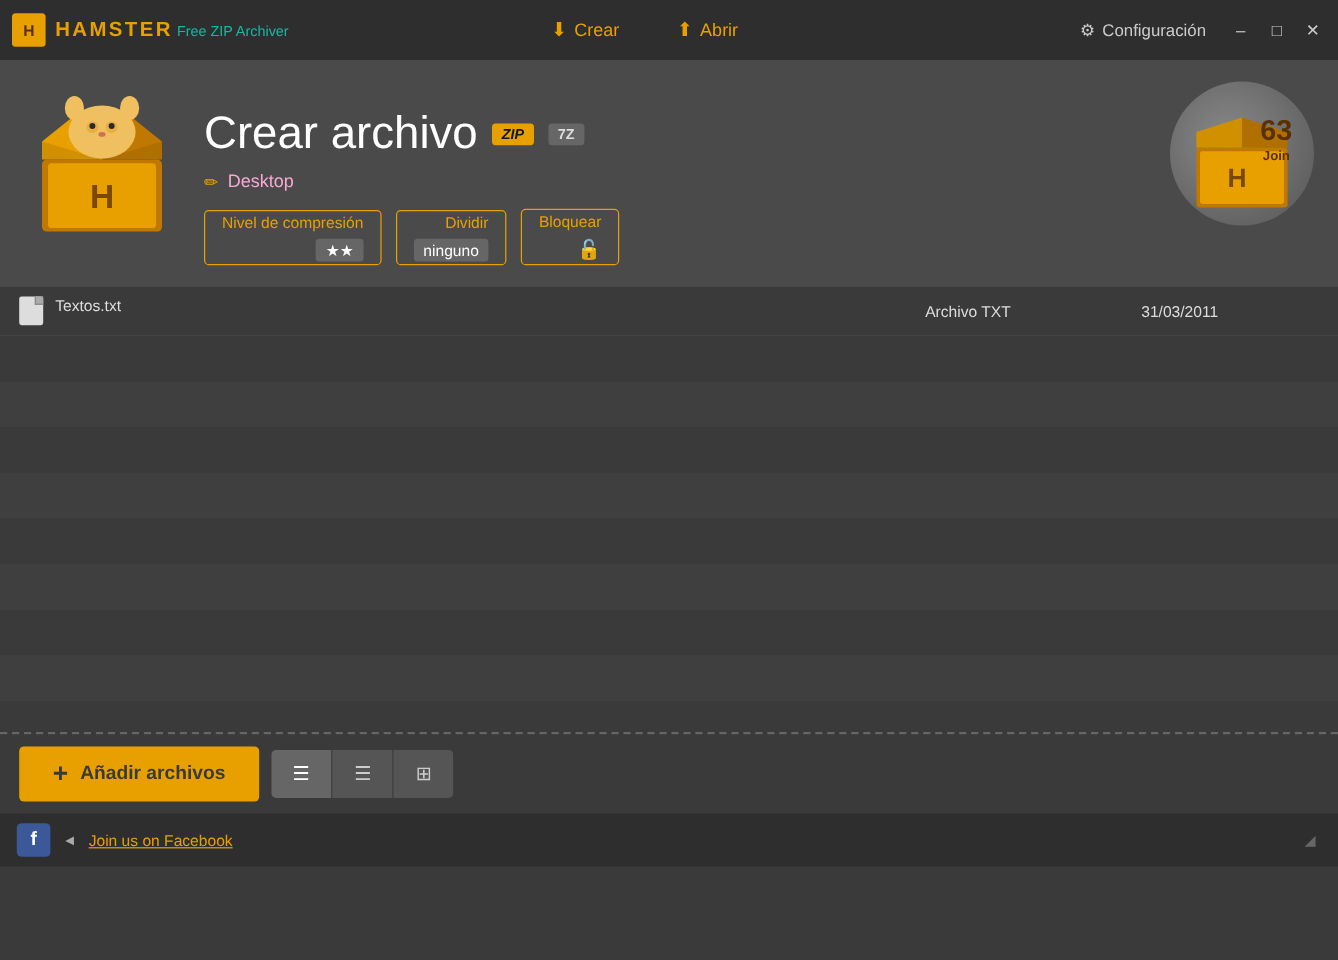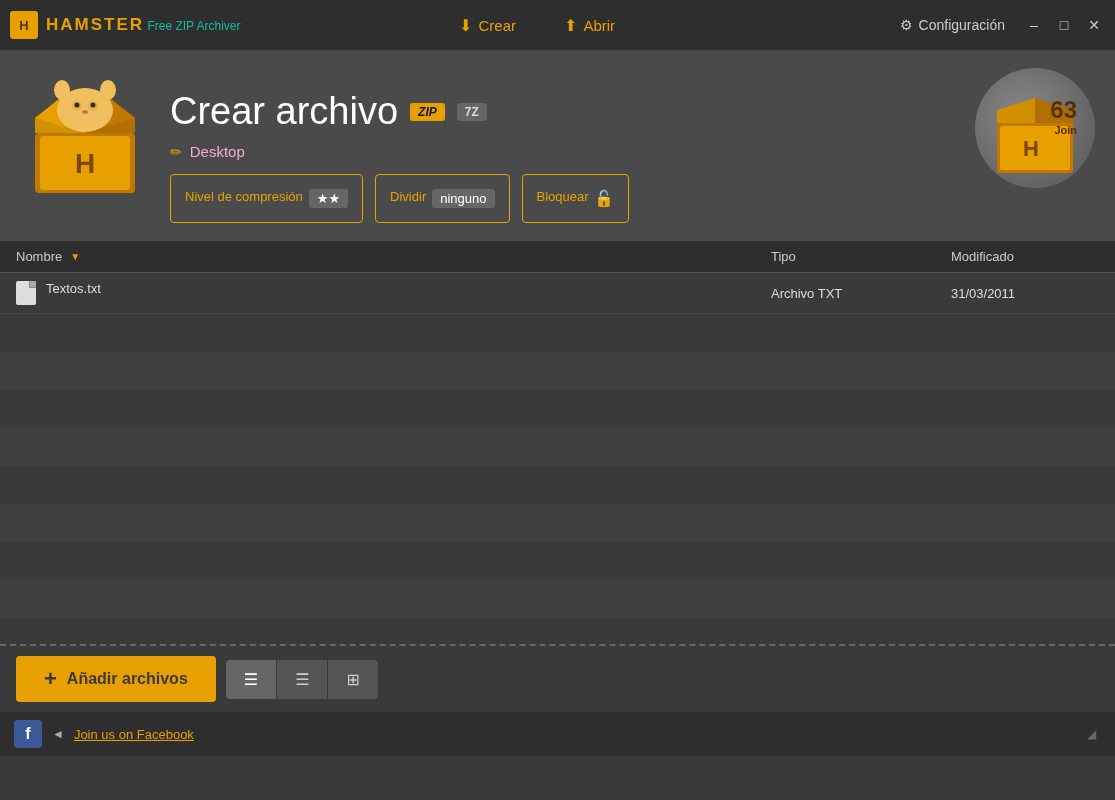--- a/index.html
+++ b/index.html
@@ -146,29 +146,30 @@
       color: #f9a8d4;
       font-size: 15px;
     }
     .options-row {
       display: flex;
       align-items: center;
       gap: 12px;
     }
     .option-btn {
       display: flex;
-      align-items: flex-start;
+      align-items: flex-end;
       gap: 6px;
-      padding: 14px 14px;
+      padding: 2px 14px;
       border: 1.5px solid #e8a000;
       border-radius: 4px;
       background: transparent;
       color: #e8a000;
       font-size: 13px;
       cursor: pointer;
+      flex-direction: column;
     }
     .option-value {
       color: #fff;
       background: #666;
       padding: 2px 8px;
       border-radius: 3px;
       font-size: 13px;
     }
     .lock-icon { font-size: 16px; color: #e8a000; }
 
@@ -451,36 +452,28 @@
   <div class="right-logo">
     <svg viewBox="0 0 120 120" width="120" height="120" xmlns="http://www.w3.org/2000/svg">
 
       <rect x="22" y="55" width="76" height="50" rx="3" fill="#c07800"></rect>
       <rect x="25" y="58" width="70" height="44" rx="2" fill="#e8a000"></rect>
       <text x="48" y="88" font-size="22" font-weight="bold" fill="#7a4800" font-family="Arial">H</text>
 
       <polygon points="22,55 60,55 60,30 22,42" fill="#d09000"></polygon>
       <polygon points="60,55 98,55 98,42 60,30" fill="#b07000"></polygon>
     </svg>
-    <div style="position:absolute;right:18px;top:28px;text-align:right;">
+    <div style="position:absolute;right:18px;top:28px;text-align:center;">
       <div style="font-size:24px;font-weight:bold;color:#5a3000;">63</div>
       <div style="font-size:11px;font-weight:bold;color:#5a3000;">Join</div>
     </div>
   </div>
 </div>
 
 <div class="table-area">
-  <div class="table-header">
-    <div class="th name">
-      <span>Nombre</span>
-      <span class="sort-arrow">▼</span>
-    </div>
-    <div class="th type">Tipo</div>
-    <div class="th modified">Modificado</div>
-  </div>
 
   <div class="table-body">
     <div class="table-row">
       <div class="td name">
         <div class="file-icon"></div>
         <span>Textos.txt</span>
       </div>
       <div class="td type">Archivo TXT</div>
       <div class="td modified">31/03/2011</div>
     </div>

